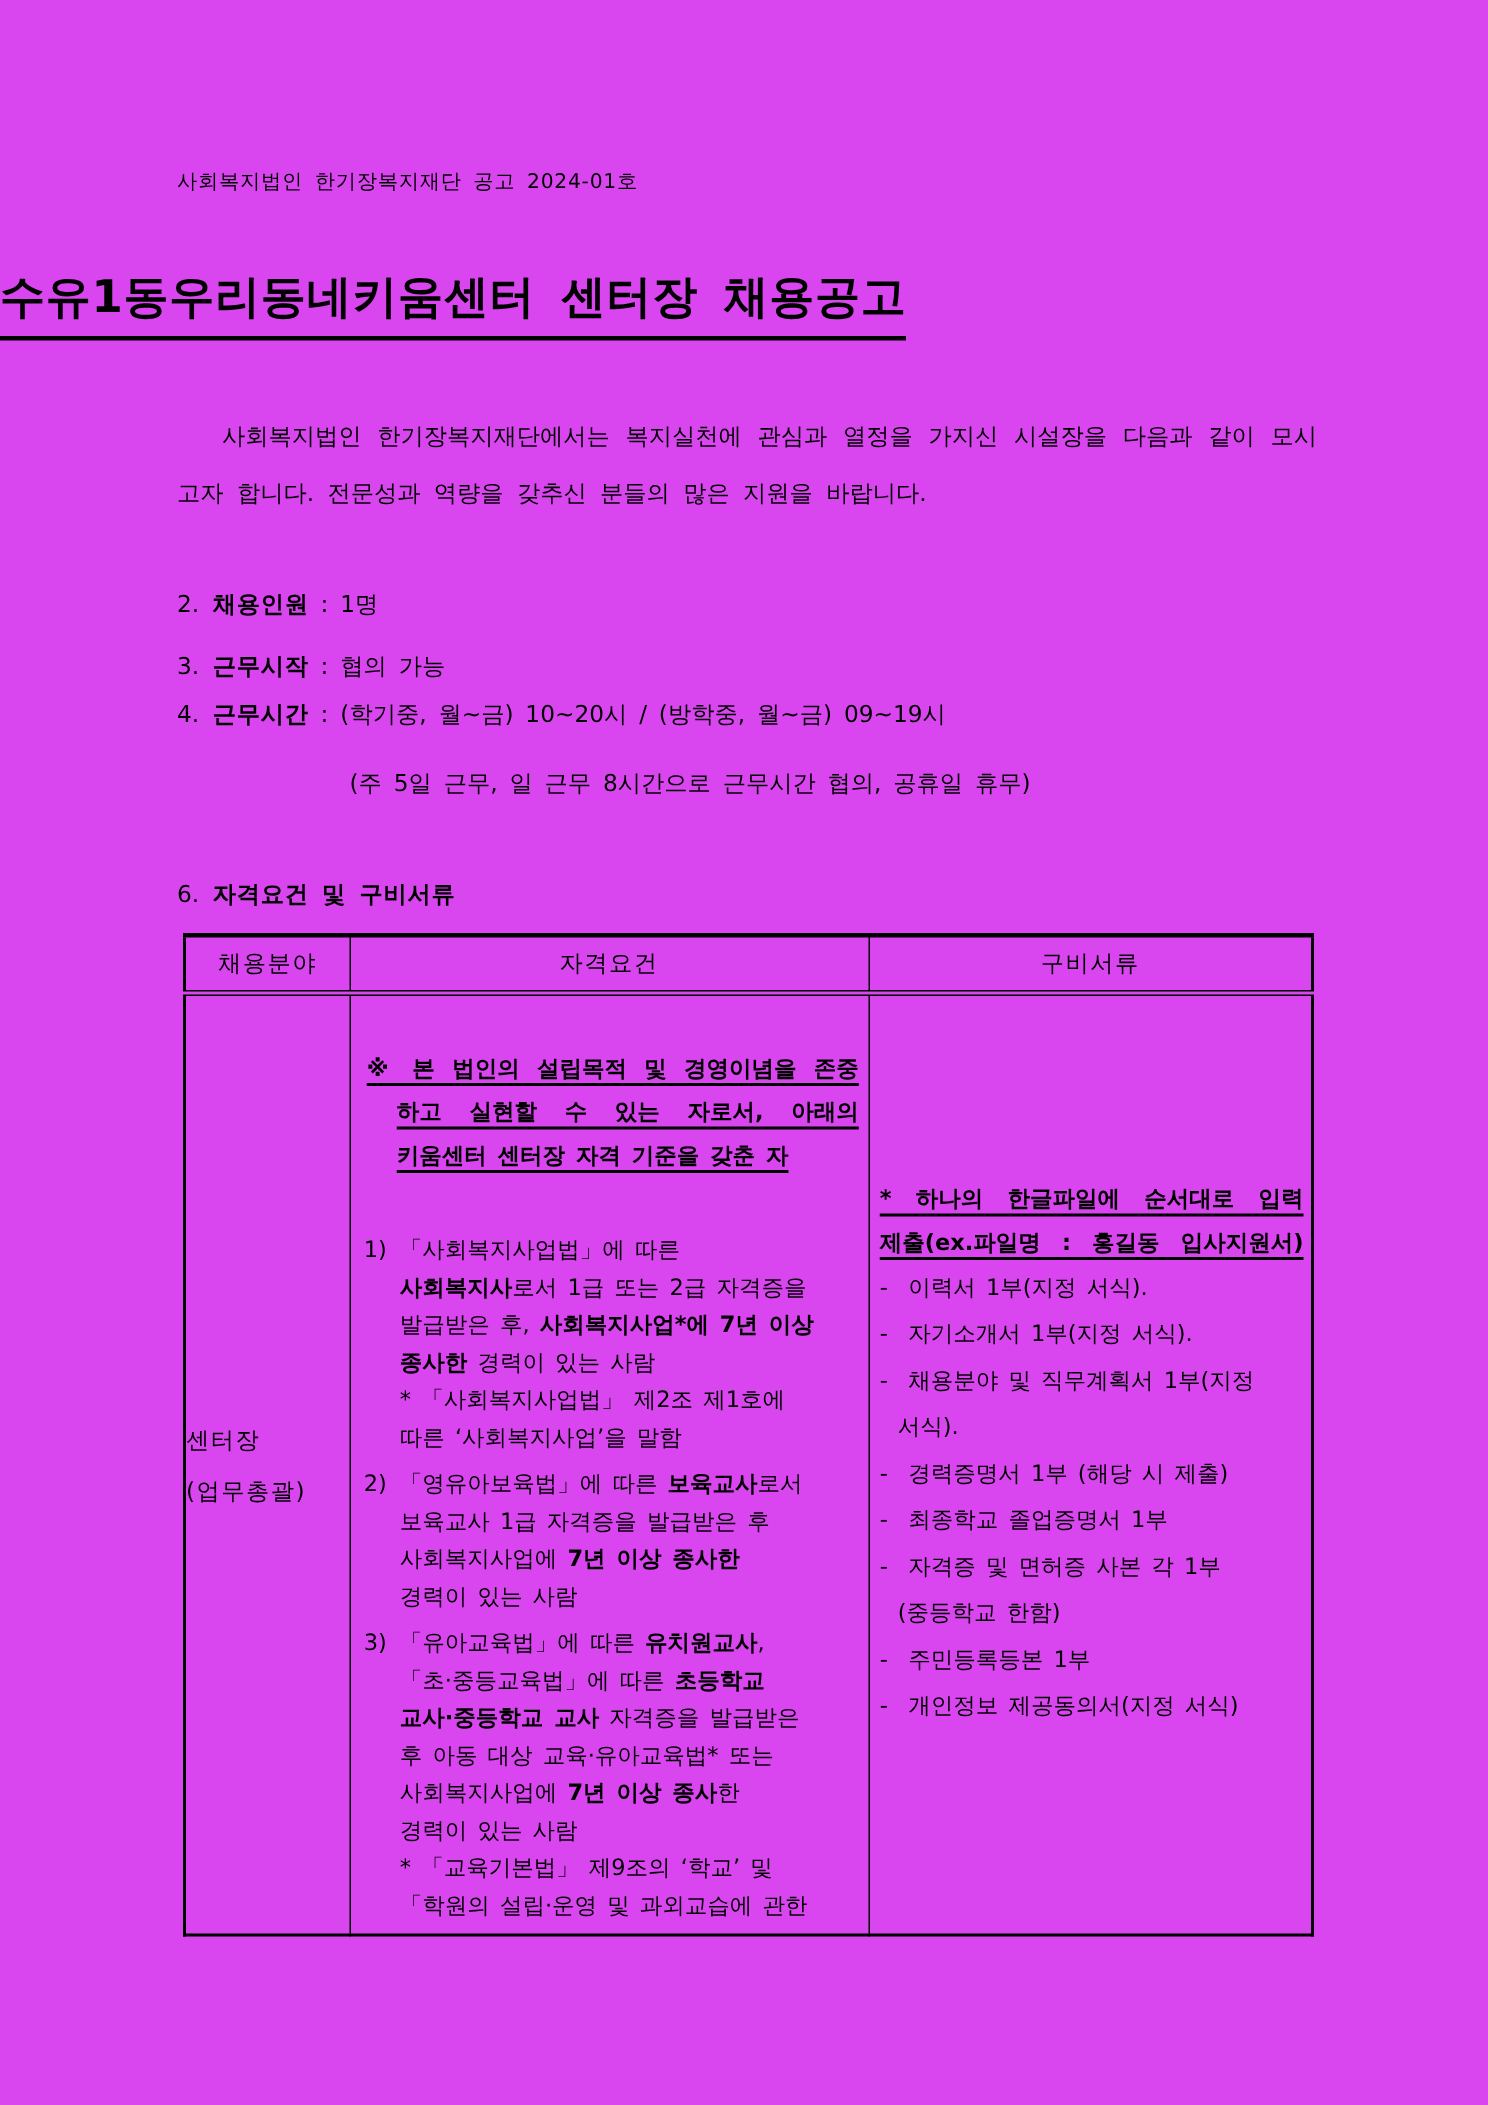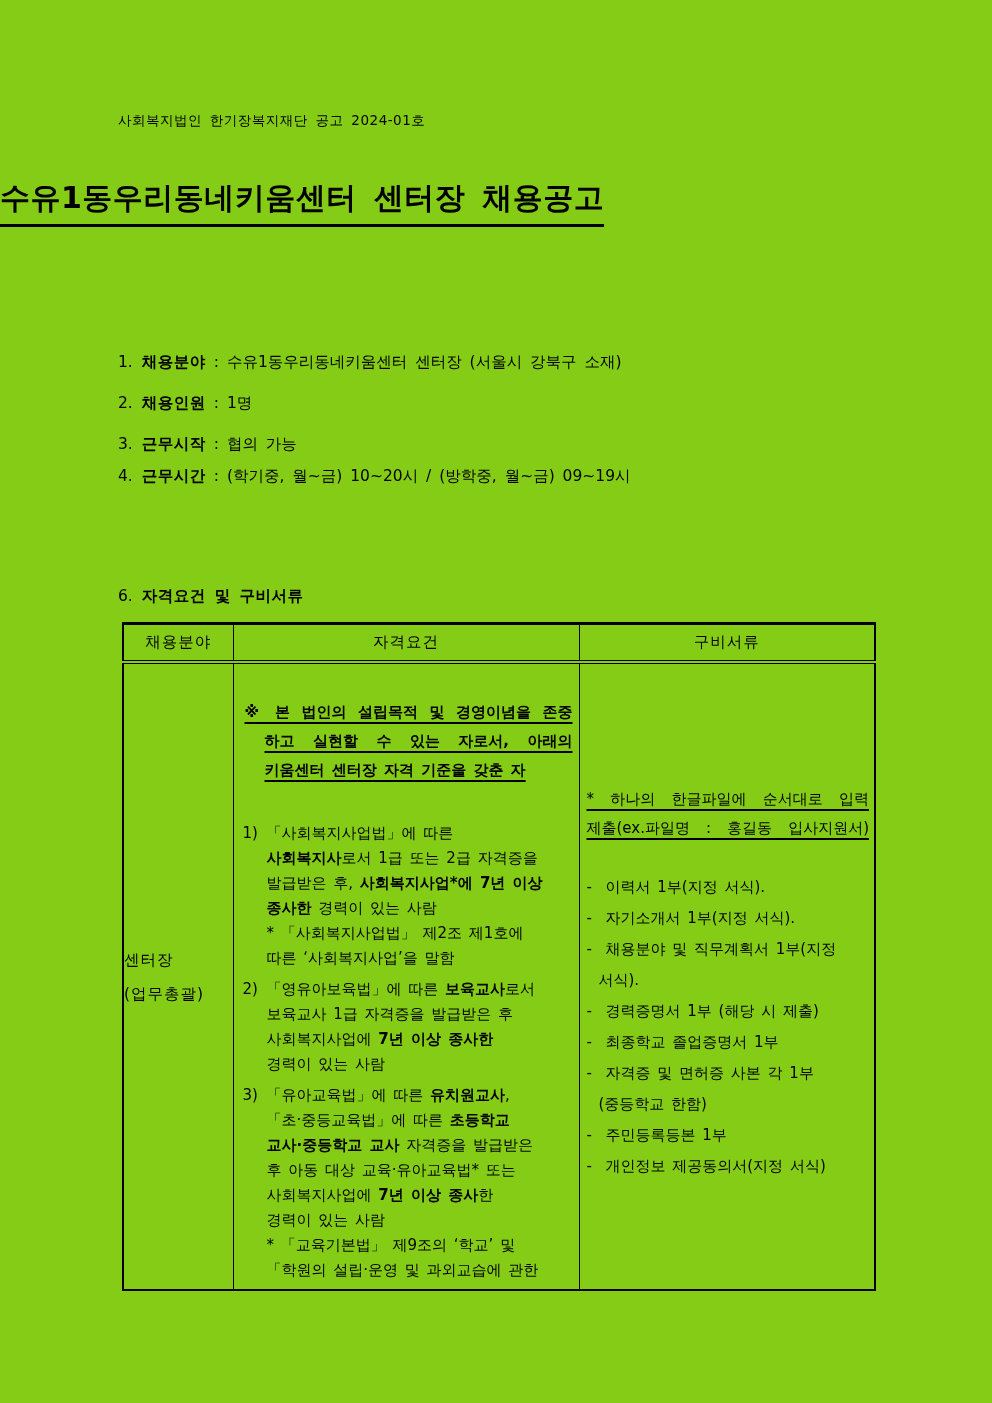--- a/index.html
+++ b/index.html
@@ -1,17 +1,17 @@
 <!DOCTYPE html>
 <html><head>
 <meta charset="utf-8">
 <style>
   html,body { margin:0; padding:0; background:#ffffff; }
   .page {
-    position:relative; width:992px; height:1403px; background:#84cc16;
+    position:relative; width:992px; height:1403px; background:#d946ef;
     font-family:"DejaVu Sans", sans-serif; color:#000;
     overflow:hidden;
   }
   .doc-number {
     position:absolute; left:118px; top:112px;
     font-size:13.5px; letter-spacing:0.5px; word-spacing:3px;
   }
   .title-wrap { position:absolute; left:0; top:178px; width:992px; text-align:left; }
   .title {
     display:inline-block; font-size:30px; font-weight:bold; letter-spacing:0.5px;
@@ -45,46 +45,47 @@
   .qual-note { font-weight:bold; line-height:29px; margin-bottom:36px; }
   .qual-note .qn-line { text-decoration:underline; text-underline-offset:5px; text-decoration-thickness:1.5px; padding-left:2px; }
   .jl { text-align:justify; text-align-last:justify; }
   .qn-ind { padding-left:22px !important; }
   .qual-item { margin-bottom:6px; }
   .ql { line-height:25px; padding-left:24px; white-space:nowrap; }
   .ql.first { padding-left:0; }
   .qnum { display:inline-block; width:24px; }
 
   .docs { padding:121px 5px 0 7px; font-size:15px; word-spacing:2px; }
-  .docs-note { font-weight:normal; line-height:29px; margin-bottom:29px; }
+  .docs-note { font-weight:bold; line-height:29px; }
   .docs-note .dn-line { text-decoration:underline; text-underline-offset:5px; text-decoration-thickness:1.5px; }
   .doc-item { line-height:31px; white-space:nowrap; }
   .doc-item .dash { display:inline-block; width:19px; }
   .doc-cont { line-height:31px; padding-left:12px; white-space:nowrap; }
 </style>
 </head>
 <body>
 
 <div class="page">
 
   <div class="doc-number">사회복지법인 한기장복지재단 공고 2024-01호</div>
 
   <div class="title-wrap">
     <span class="title">수유1동우리동네키움센터 센터장 채용공고</span>
   </div>
 
+  <div class="intro">사회복지법인 한기장복지재단에서는 복지실천에 관심과 열정을 가지신 시설장을 다음과 같이 모시고자 합니다. 전문성과 역량을 갖추신 분들의 많은 지원을 바랍니다.</div>
 
-  <div class="item" style="top:352px;"><span class="inum">1.</span><b>채용분야</b><span> : </span><span>수유1동우리동네키움센터 센터장 (서울시 강북구 소재)</span></div>
 
   <div class="item" style="top:393px;"><span class="inum">2.</span><b>채용인원</b><span> : </span><span>1명</span></div>
 
   <div class="item" style="top:434px;"><span class="inum">3.</span><b>근무시작</b><span> : </span><span>협의 가능</span></div>
 
   <div class="item" style="top:466px;"><span class="inum">4.</span><b>근무시간</b><span> : </span><span>(학기중, 월~금) 10~20시 / (방학중, 월~금) 09~19시</span></div>
 
+  <div class="item-sub" style="top:512px;">(주 5일 근무, 일 근무 8시간으로 근무시간 협의, 공휴일 휴무)</div>
 
 
   <div class="item" style="top:586px;"><span class="inum">6.</span><b>자격요건 및 구비서류</b></div>
 
   <table class="tbl">
     <colgroup>
         <col class="c1">
         <col class="c2">
         <col class="c3">
       </colgroup>

